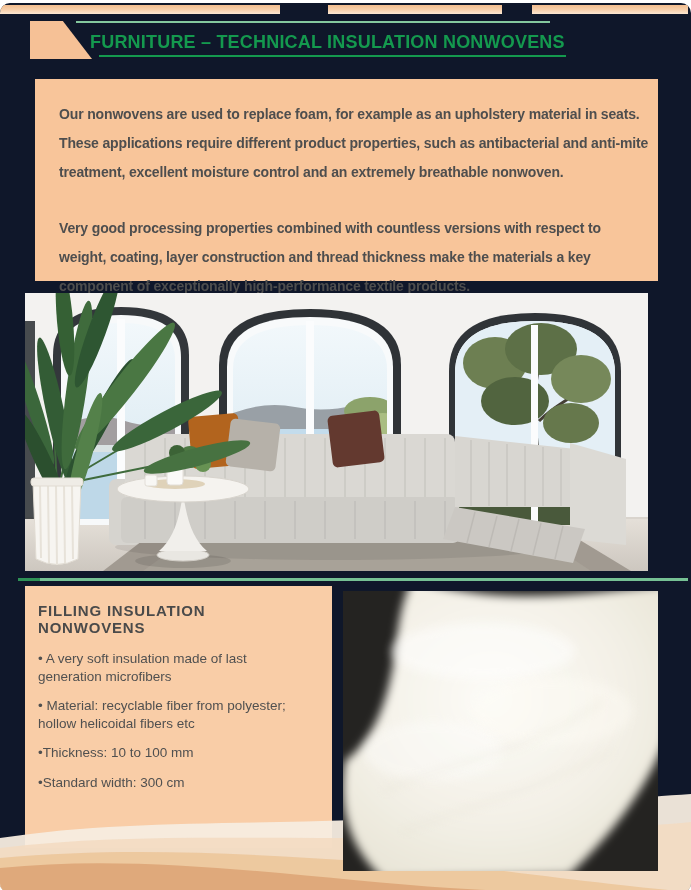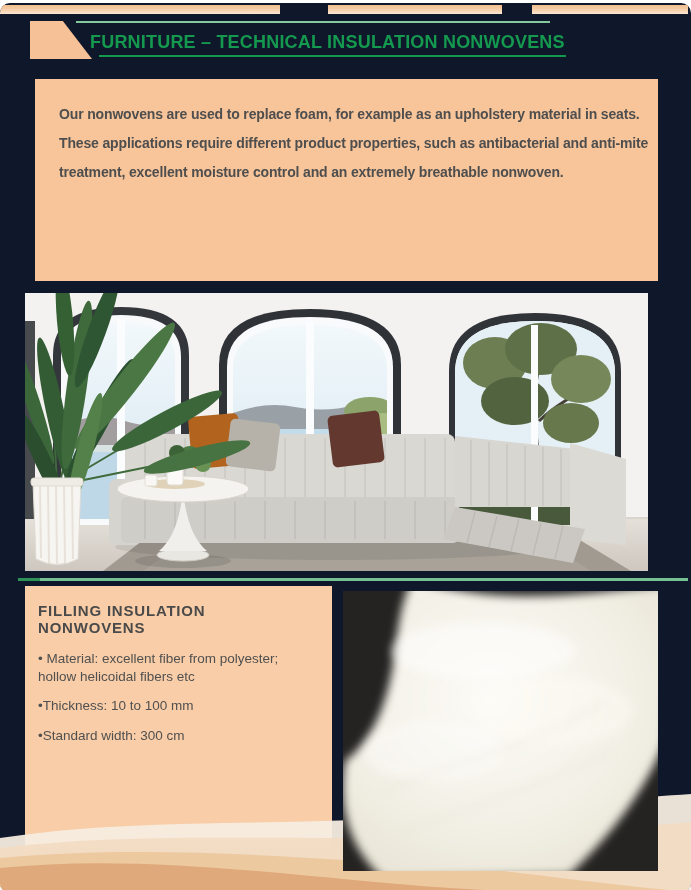--- a/index.html
+++ b/index.html
@@ -53,20 +53,21 @@
   <div class="topbar-seg seg2"></div>
   <div class="topbar-seg seg3"></div>
 
   <div class="title-topline"></div>
   <div class="title-flag"></div>
   <h1 class="page-title">FURNITURE – TECHNICAL INSULATION NONWOVENS</h1>
   <div class="title-underline"></div>
 
   <div class="intro-box">
     <p>Our nonwovens are used to replace foam, for example as an upholstery material in seats. These applications require different product properties, such as antibacterial and anti-mite treatment, excellent moisture control and an extremely breathable nonwoven.</p>
+    <p>Very good processing properties combined with countless versions with respect to weight, coating, layer construction and thread thickness make the materials a key component of exceptionally high-performance textile products.</p>
   </div>
 
   <div class="hero">
     <svg width="623" height="278" viewBox="0 0 623 278" xmlns="http://www.w3.org/2000/svg">
       <defs>
         <linearGradient id="sky" x1="0" y1="0" x2="0" y2="1">
           <stop offset="0" stop-color="#f2f8fb"></stop>
             <stop offset="1" stop-color="#d4e6f0"></stop>
         </linearGradient>
         <linearGradient id="floor" x1="0" y1="0" x2="0" y2="1">
@@ -203,21 +204,22 @@
     </svg>
   </div>
 
   <div class="separator">
     <span class="head"></span>
   </div>
 
   <div class="filling-panel">
     <h2 class="filling-heading">FILLING INSULATION NONWOVENS</h2>
     <ul class="filling-list">
-      <li>•  Material: excellent fiber from polyester; hollow helicoidal fibers etc</li>
+      <li>• A very soft insulation made of last generation microfibers</li>
+      <li>•  Material: recyclable fiber from polyester; hollow helicoidal fibers etc</li>
       <li>•Thickness: 10 to 100 mm</li>
       <li>•Standard width: 300 cm</li>
     </ul>
   </div>
 
   <div class="insulation">
     <svg width="315" height="280" viewBox="0 0 315 280" xmlns="http://www.w3.org/2000/svg">
       <defs>
         <filter id="soft" x="-20%" y="-20%" width="140%" height="140%">
           <feGaussianBlur stdDeviation="5"></feGaussianBlur>

